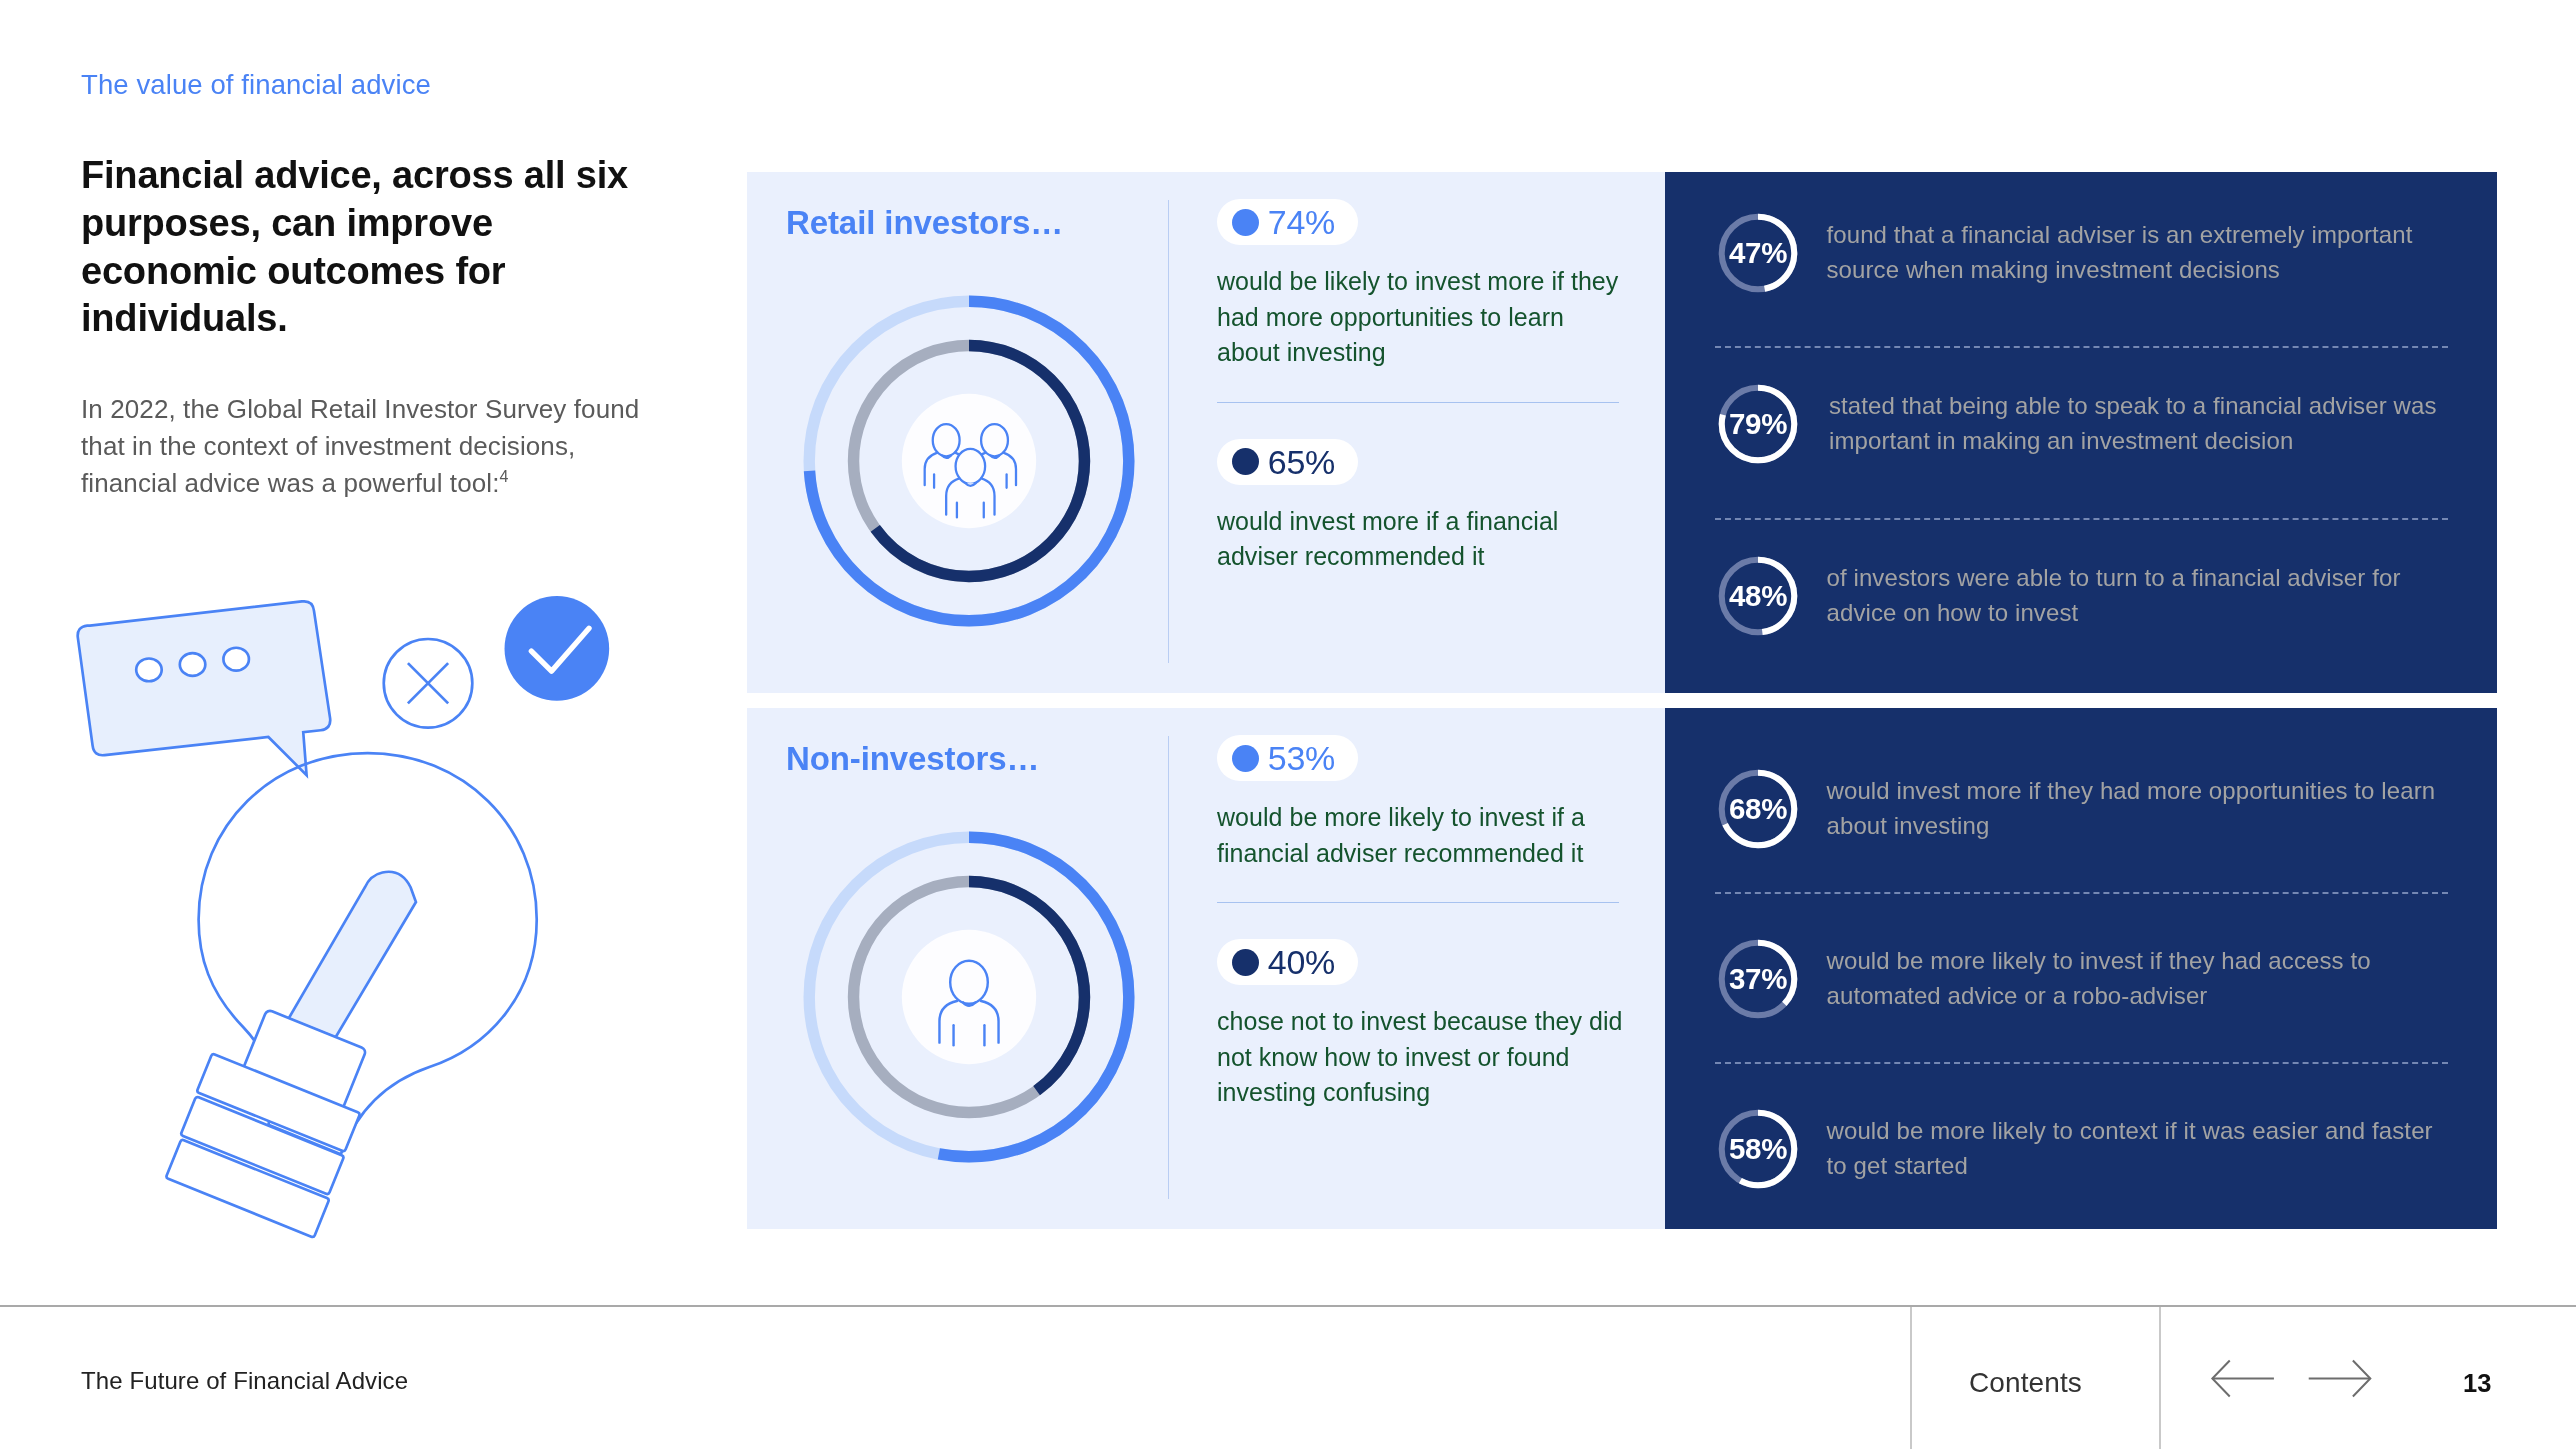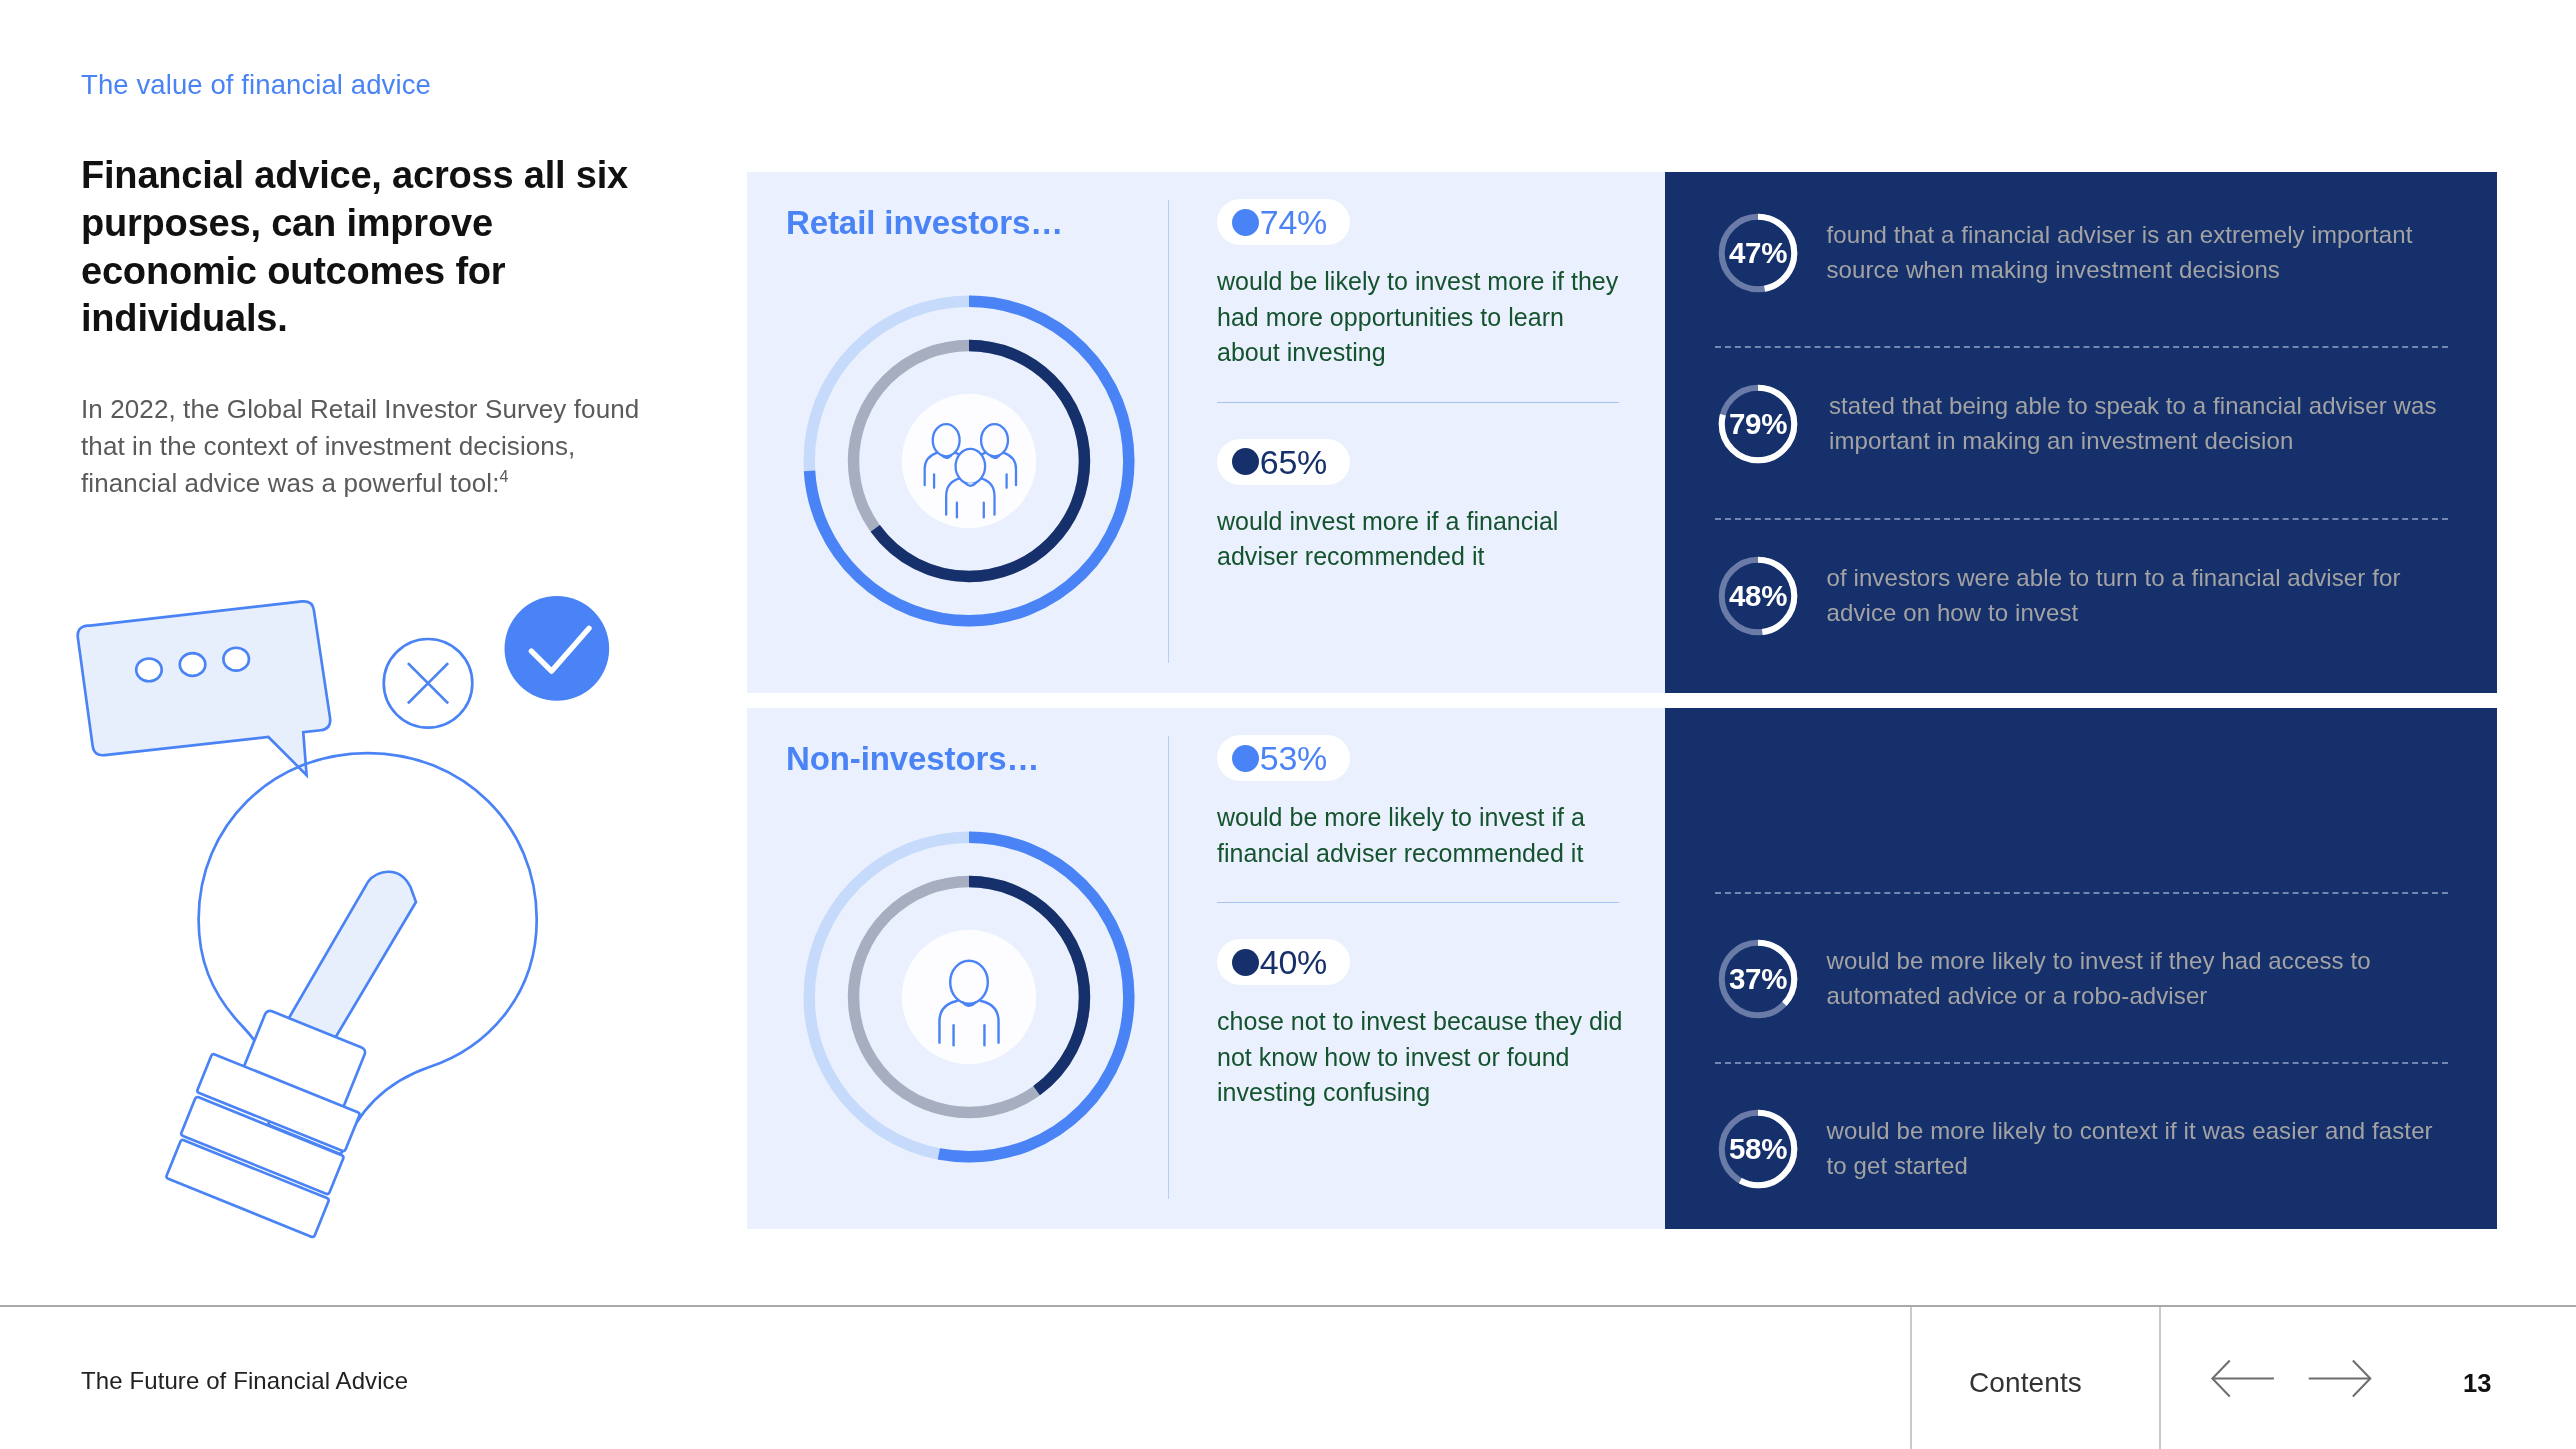--- a/index.html
+++ b/index.html
@@ -54,21 +54,21 @@
 
   
   .vsep{
     position:absolute;left:421px;top:28px;width:1.3px;height:463px;
     background:#b9cdf3;
   }
 
   
   .stat-col{position:absolute;left:470px;top:27px;width:416px;}
   .stat-pill{
-    display:inline-flex;align-items:center;gap:1px;
+    display:inline-flex;align-items:center;gap:9px;
     background:#ffffff;border-radius:670px;
     padding:6px 23px 6px 14.8px;
   }
   .pill-dot{width:27px;height:27px;border-radius:50%;display:block;}
   .dot-blue{background:#4a83f5;}
   .dot-navy{background:#16306b;}
   .pill-num{font-size:34px;line-height:1;letter-spacing:-0.3px;}
   .num-blue{color:#4a83f5;}
   .num-navy{color:#16306b;}
   .stat-text{
@@ -291,20 +291,30 @@
           <div class="stat-pill">
             <span class="pill-dot dot-navy"></span>
             <span class="pill-num num-navy">40%</span>
           </div>
           <div class="stat-text">chose not to invest because they did not know how to invest or found investing confusing</div>
         </div>
       </div>
     </div>
 
     <div class="navy-panel">
+      <div class="navy-item" style="top:58px;">
+        <div class="ring">
+          <svg width="86" height="86" viewBox="0 0 128 128">
+            <circle cx="64" cy="64" r="54" fill="none" stroke="#6b7ba8" stroke-width="9"></circle>
+            <circle cx="64" cy="64" r="54" fill="none" stroke="#ffffff" stroke-width="9" stroke-dasharray="230.7 108.5" transform="rotate(-90 64 64)"></circle>
+          </svg>
+          <div class="ring-label">68%</div>
+        </div>
+        <div class="navy-text">would invest more if they had more opportunities to learn about investing</div>
+      </div>
 
       <div class="dashline" style="top:184px;"></div>
 
       <div class="navy-item" style="top:228px;">
         <div class="ring">
           <svg width="86" height="86" viewBox="0 0 128 128">
             <circle cx="64" cy="64" r="54" fill="none" stroke="#6b7ba8" stroke-width="9"></circle>
             <circle cx="64" cy="64" r="54" fill="none" stroke="#ffffff" stroke-width="9" stroke-dasharray="125.5 213.7" transform="rotate(-90 64 64)"></circle>
           </svg>
           <div class="ring-label">37%</div>

